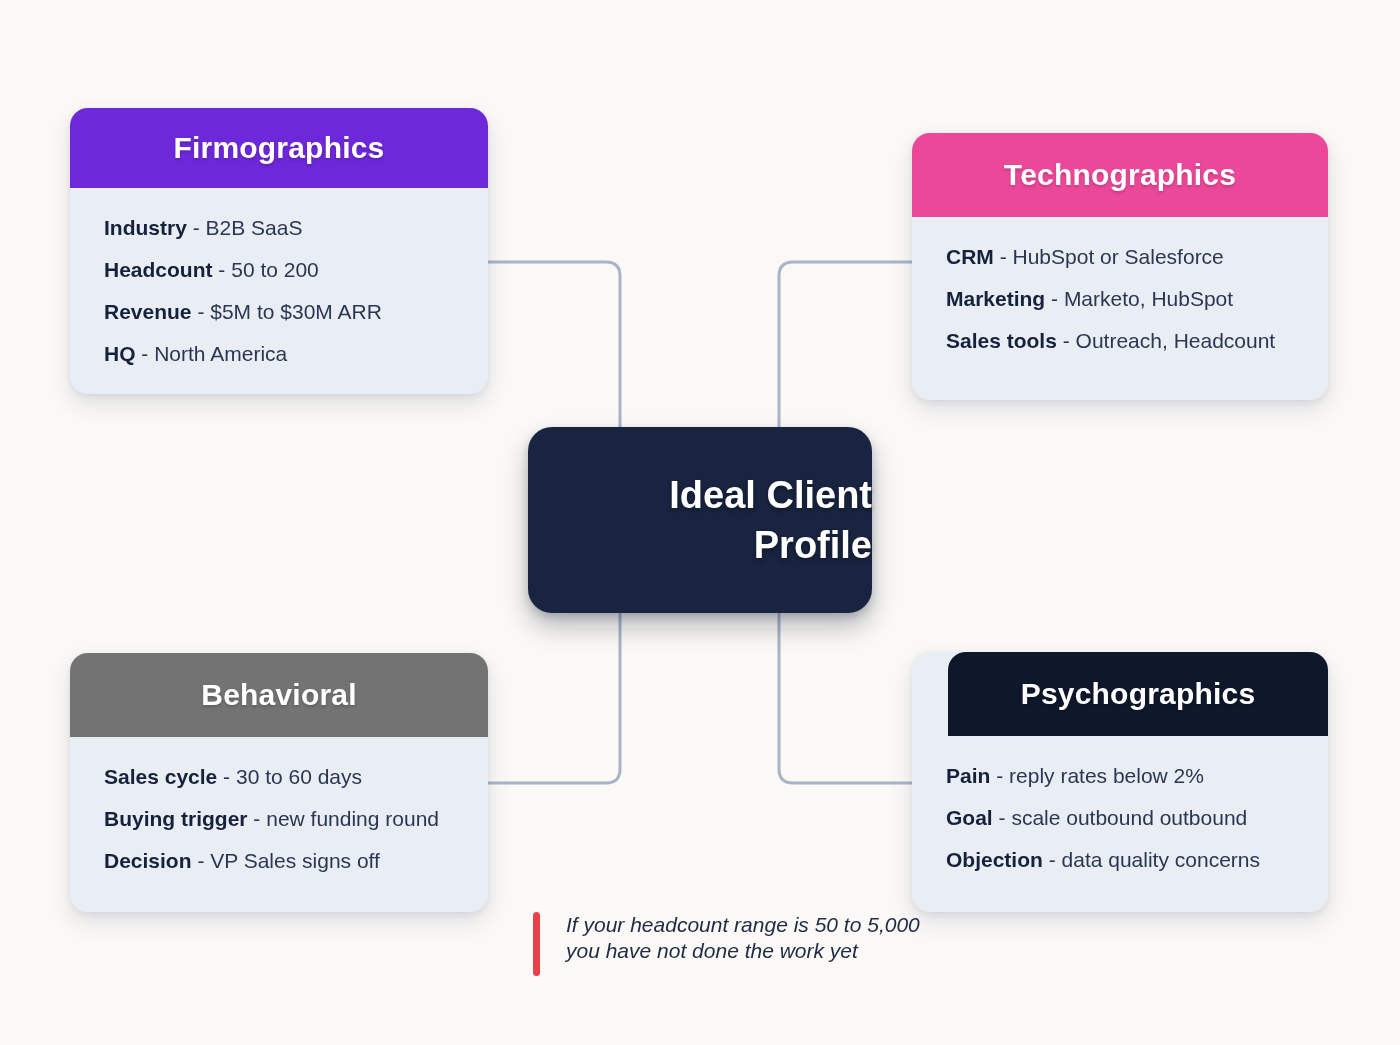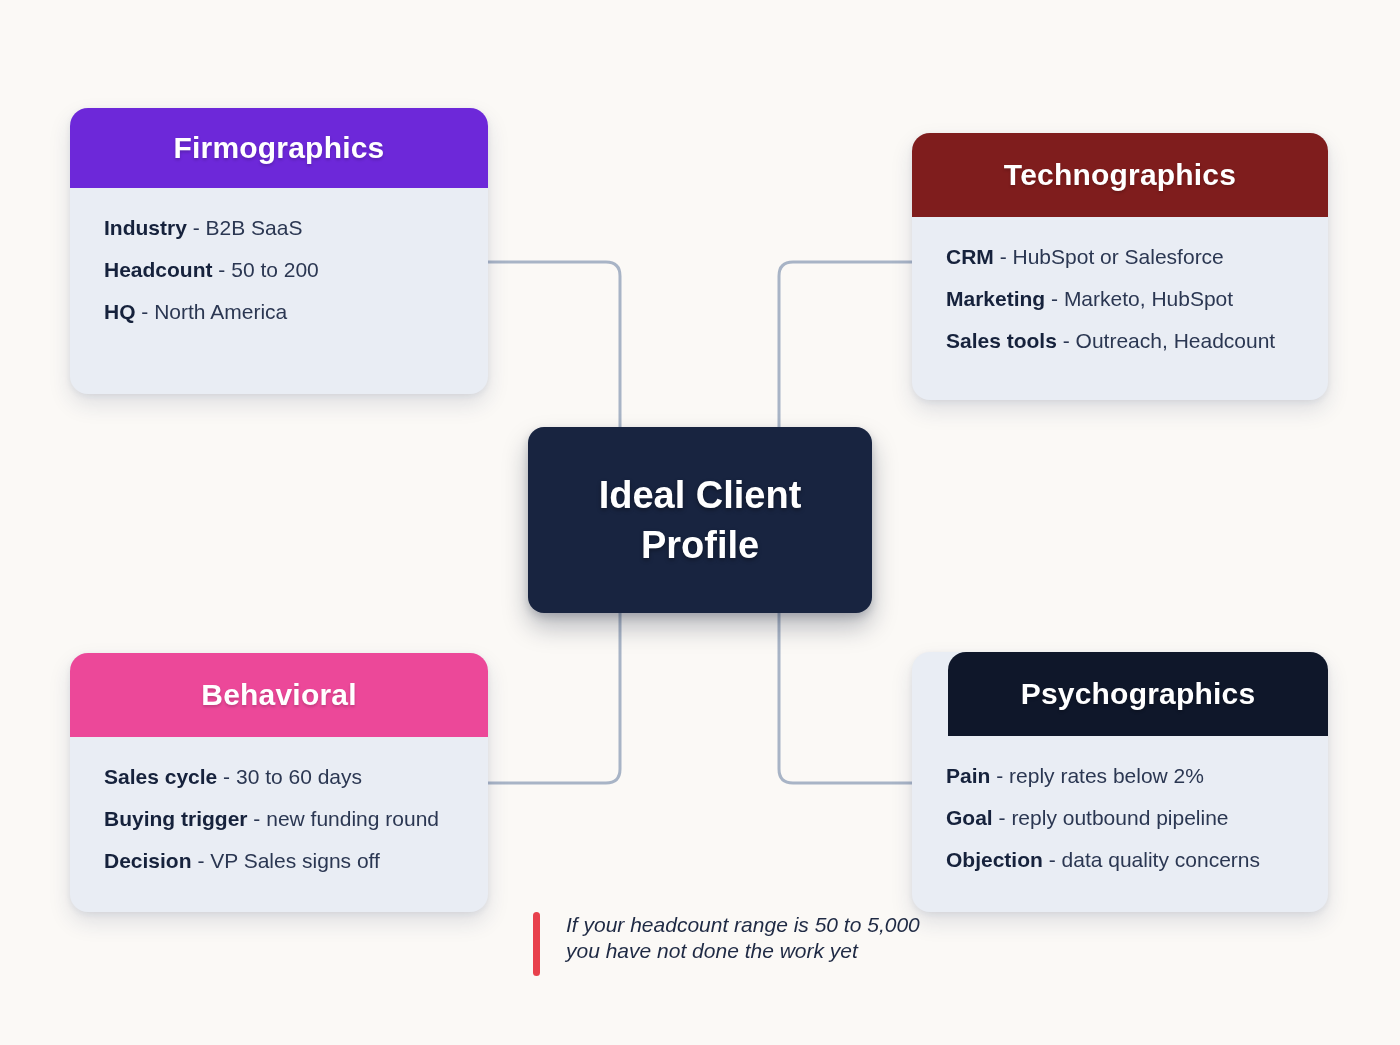--- a/index.html
+++ b/index.html
@@ -42,22 +42,22 @@
   #card-firmographics{left:70px;top:108px;width:418px;height:286px;}
   #card-firmographics .card-header{height:80px;}
   #card-technographics{left:912px;top:133px;width:416px;height:267px;}
   #card-behavioral{left:70px;top:653px;width:418px;height:259px;}
   #card-psychographics{left:912px;top:652px;width:416px;height:260px;}
 
   .center-node{
     position:absolute;
     left:528px;top:427px;width:344px;height:186px;
     background:#182440;
-    border-radius:16px;
-    display:flex;flex-direction:column;align-items:center;justify-content:center;
+    border-radius:24px;
+    display:flex;flex-direction:column;align-items:flex-end;justify-content:center;
     box-shadow:0 14px 26px rgba(15,25,50,0.28), 0 4px 8px rgba(15,25,50,0.18);
   }
   .center-node span{
     color:#ffffff;
     font-size:38px;font-weight:700;
     line-height:50px;
     text-shadow:0 2px 4px rgba(0,0,0,0.35);
   }
 
   .footnote{
@@ -101,29 +101,34 @@
         <span class="lbl">Industry</span>
         <span class="sep">-</span>
         <span class="val">B2B SaaS</span>
       </div>
       <div class="row">
         <span class="lbl">Headcount</span>
         <span class="sep">-</span>
         <span class="val">50 to 200</span>
       </div>
       <div class="row">
+        <span class="lbl">Revenue</span>
+        <span class="sep">-</span>
+        <span class="val">$5M to $30M ARR</span>
+      </div>
+      <div class="row">
         <span class="lbl">HQ</span>
         <span class="sep">-</span>
         <span class="val">North America</span>
       </div>
     </div>
   </div>
 
   <div class="card" id="card-technographics">
-    <div class="card-header" style="background-color: #7f1d1d;">
+    <div class="card-header" style="background-color: #ec4899;">
       <span>Technographics</span>
     </div>
     <div class="card-body">
       <div class="row">
         <span class="lbl">CRM</span>
         <span class="sep">-</span>
         <span class="val">HubSpot or Salesforce</span>
       </div>
       <div class="row">
         <span class="lbl">Marketing</span>
@@ -137,21 +142,21 @@
       </div>
     </div>
   </div>
 
   <div class="center-node" style="background-color: rgb(24, 36, 64);">
     <span>Ideal Client</span>
     <span>Profile</span>
   </div>
 
   <div class="card" id="card-behavioral">
-    <div class="card-header" style="background-color: #ec4899;">
+    <div class="card-header" style="background-color: #737373;">
       <span>Behavioral</span>
     </div>
     <div class="card-body">
       <div class="row">
         <span class="lbl">Sales cycle</span>
         <span class="sep">-</span>
         <span class="val">30 to 60 days</span>
       </div>
       <div class="row">
         <span class="lbl">Buying trigger</span>
@@ -172,21 +177,21 @@
     </div>
     <div class="card-body">
       <div class="row">
         <span class="lbl">Pain</span>
         <span class="sep">-</span>
         <span class="val">reply rates below 2%</span>
       </div>
       <div class="row">
         <span class="lbl">Goal</span>
         <span class="sep">-</span>
-        <span class="val">reply outbound pipeline</span>
+        <span class="val">scale outbound outbound</span>
       </div>
       <div class="row">
         <span class="lbl">Objection</span>
         <span class="sep">-</span>
         <span class="val">data quality concerns</span>
       </div>
     </div>
   </div>
 
   <div class="footnote">

